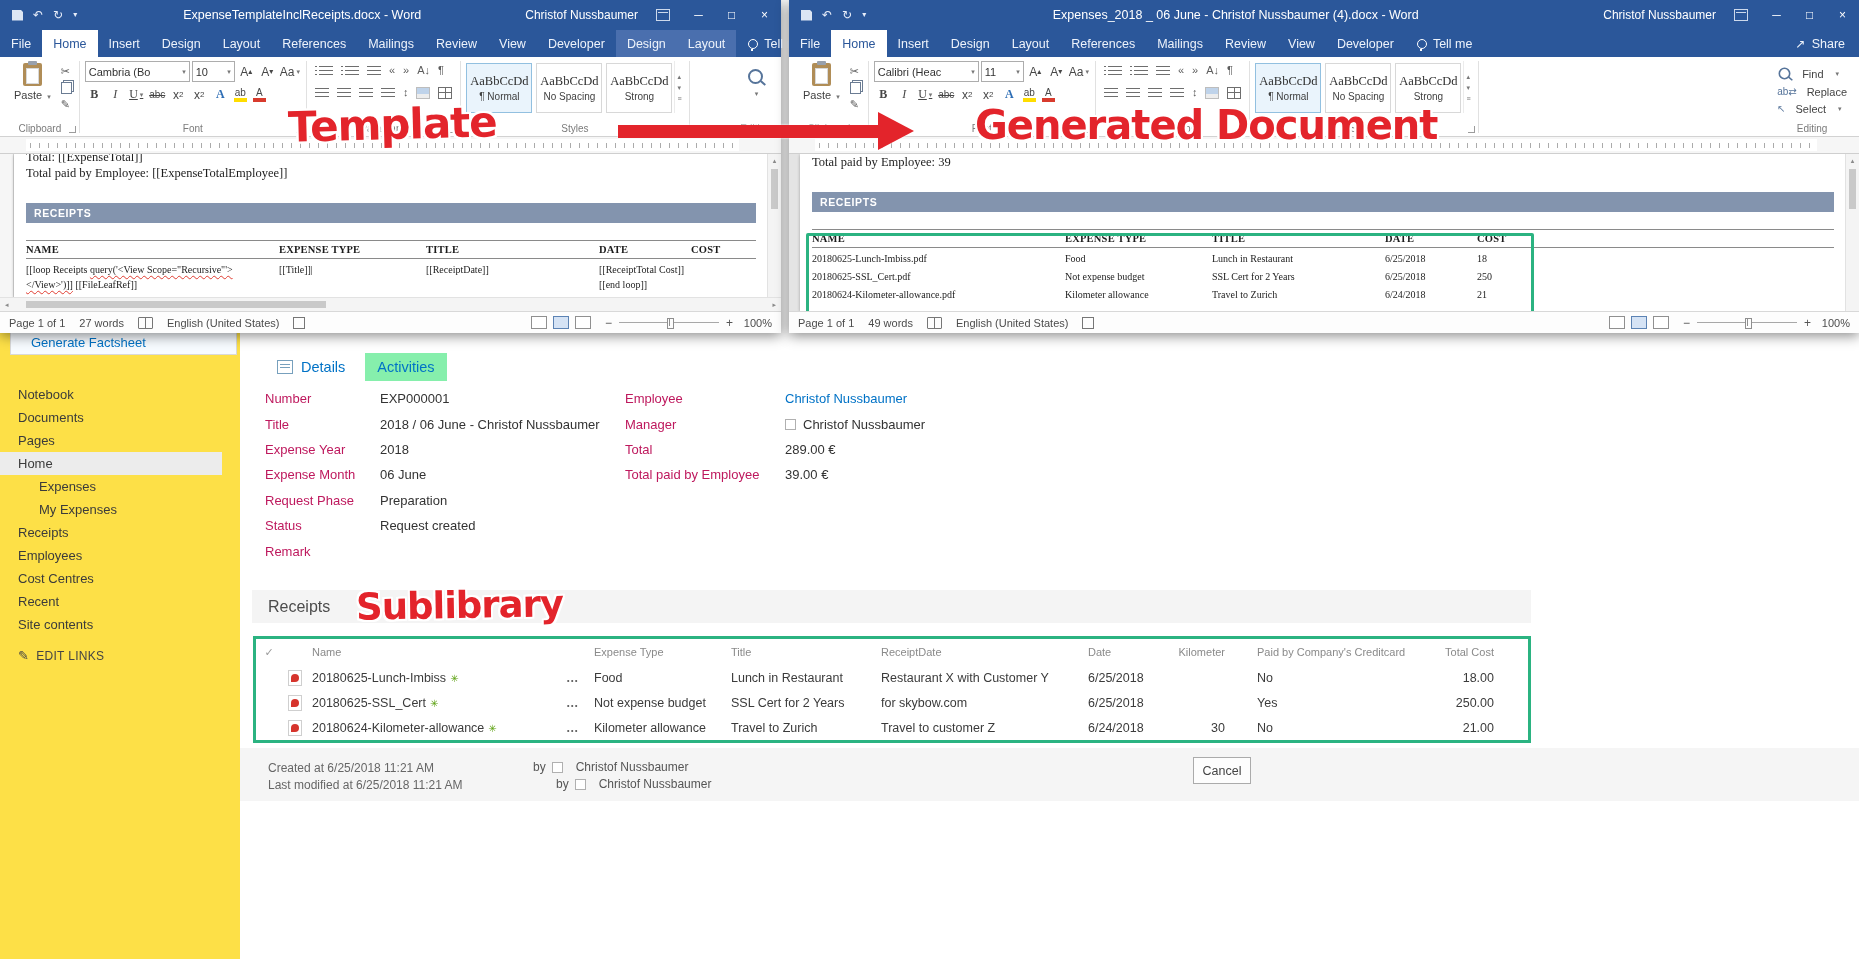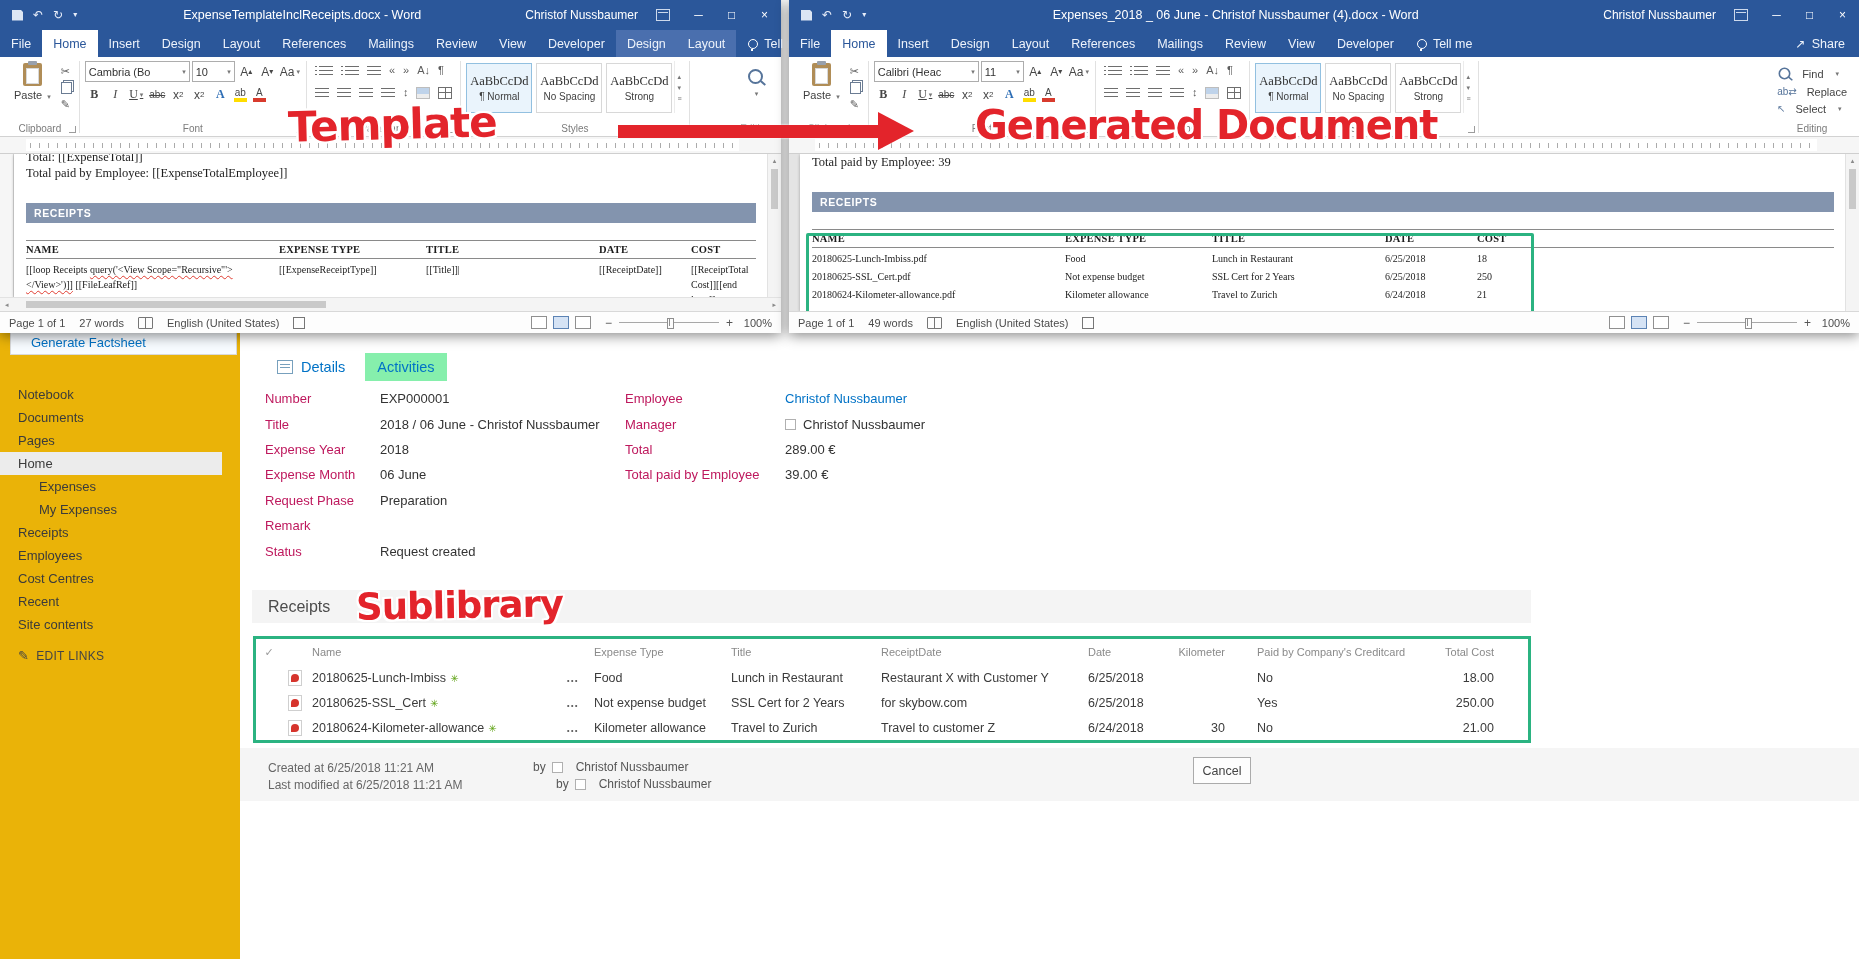--- a/index.html
+++ b/index.html
@@ -140,21 +140,21 @@
   .vic.act{background:#d5e3f5;border-color:#5c83b4}
   .zwrap{display:flex;align-items:center;gap:7px}
   .zsign{font-size:12px;color:#555}
   .ztrack{width:100px;height:11px;position:relative}
   .ztrack::before{content:"";position:absolute;left:0;right:0;top:5px;height:1px;background:#a8a8a8}
   .ztrack::after{content:"";position:absolute;left:50%;top:2px;width:1px;height:7px;background:#8f8f8f}
   .zthumb{position:absolute;left:48%;top:1px;width:5px;height:9px;background:#fdfdfd;border:1px solid #8f8f8f}
   .zpct{min-width:32px;text-align:right}
 
   
-  .sp-sidebar{position:absolute;left:0;top:333px;bottom:0;width:240px;background:#eab308}
+  .sp-sidebar{position:absolute;left:0;top:333px;bottom:0;width:240px;background:#fde047}
   .sp-flyout{margin-left:10px;width:205px;border:1px solid #d9d9d9;border-top:none;background:#f7fbff;
              color:#0072c6;font-size:13px;padding:2px 0 4px 20px}
   .sp-nav{margin-top:28px}
   .sp-item{height:23px;line-height:23px;padding-left:18px;font-size:13px;color:#3b3b3b;width:222px;box-sizing:border-box;white-space:nowrap}
   .sp-item.active{background:#ececec}
   .sp-item.indent{padding-left:39px}
   .sp-editlinks{margin-top:12px;padding-left:18px;font-size:12px;color:#444;display:flex;align-items:center;gap:7px;letter-spacing:.3px}
   .pencil{font-size:13px;color:#444}
 
   .sp-main{position:absolute;left:240px;top:333px;right:0;bottom:0;background:#fff}
@@ -285,27 +285,27 @@
           <div class="sp-flabel">Expense Month</div>
           <div class="sp-fvalue">06 June</div>
         </div>
 
         <div class="sp-frow">
           <div class="sp-flabel">Request Phase</div>
           <div class="sp-fvalue">Preparation</div>
         </div>
 
         <div class="sp-frow">
+          <div class="sp-flabel">Status</div>
+          <div class="sp-fvalue">Request created</div>
+        </div>
+
+        <div class="sp-frow">
           <div class="sp-flabel">Remark</div>
           <div class="sp-fvalue"></div>
-        </div>
-
-        <div class="sp-frow">
-          <div class="sp-flabel">Status</div>
-          <div class="sp-fvalue">Request created</div>
         </div>
       </div>
 
     <div class="sp-fields f-right">
       <div class="sp-frow">
         <div class="sp-flabel">Employee</div>
         <div class="sp-fvalue link">Christof Nussbaumer</div>
       </div>
       <div class="sp-frow">
         <div class="sp-flabel">Manager</div>
@@ -606,21 +606,20 @@
           <div class="doc-line l1">Total: [[ExpenseTotal]]</div>
           <div class="doc-line">Total paid by Employee: [[ExpenseTotalEmployee]]</div>
           <div class="rcpbar">RECEIPTS</div>
           <div class="doctable">
             <span class="dth">NAME</span>
             <span class="dth">EXPENSE TYPE</span>
             <span class="dth">TITLE</span>
             <span class="dth">DATE</span>
             <span class="dth">COST</span>
             <span class="dtc"><span>[[loop Receipts </span><span class="sqg">query('&lt;View Scope="Recursive"'&gt;&lt;/View&gt;')]]</span><span> [[FileLeafRef]]</span></span>
-            <span class="dtc">[[ExpenseReceiptType]]</span>
             <span class="dtc">[[Title]]|</span>
             <span class="dtc">[[ReceiptDate]]</span>
             <span class="dtc">[[ReceiptTotal Cost]][[end loop]]</span>
           </div>
         </div>
       </div>
       <div class="vscroll">
         <span class="sarr">▴</span>
         <div class="vthumb"></div>
       </div>

